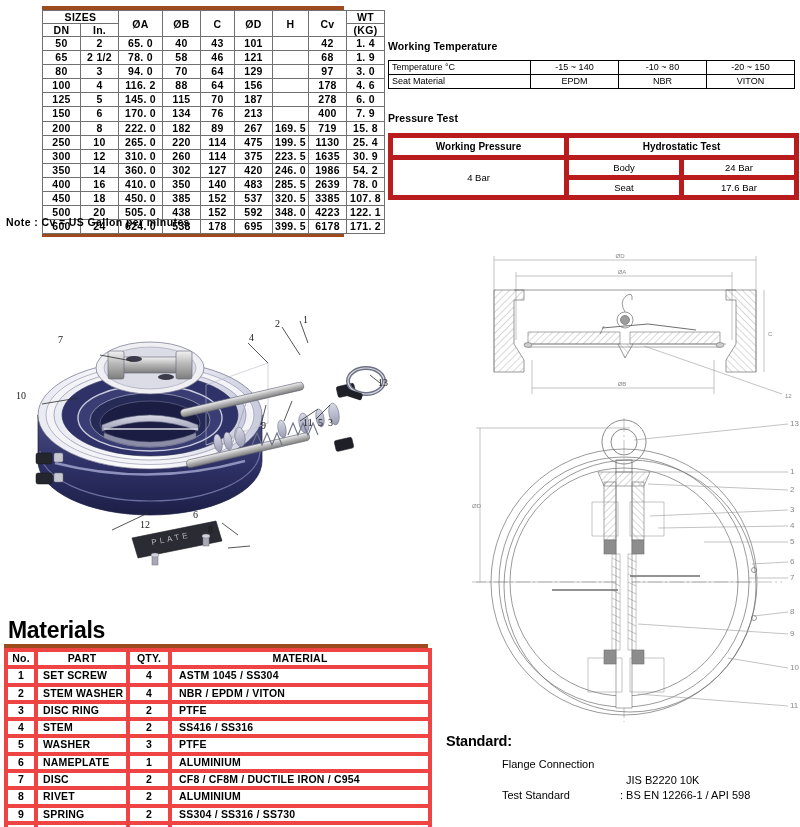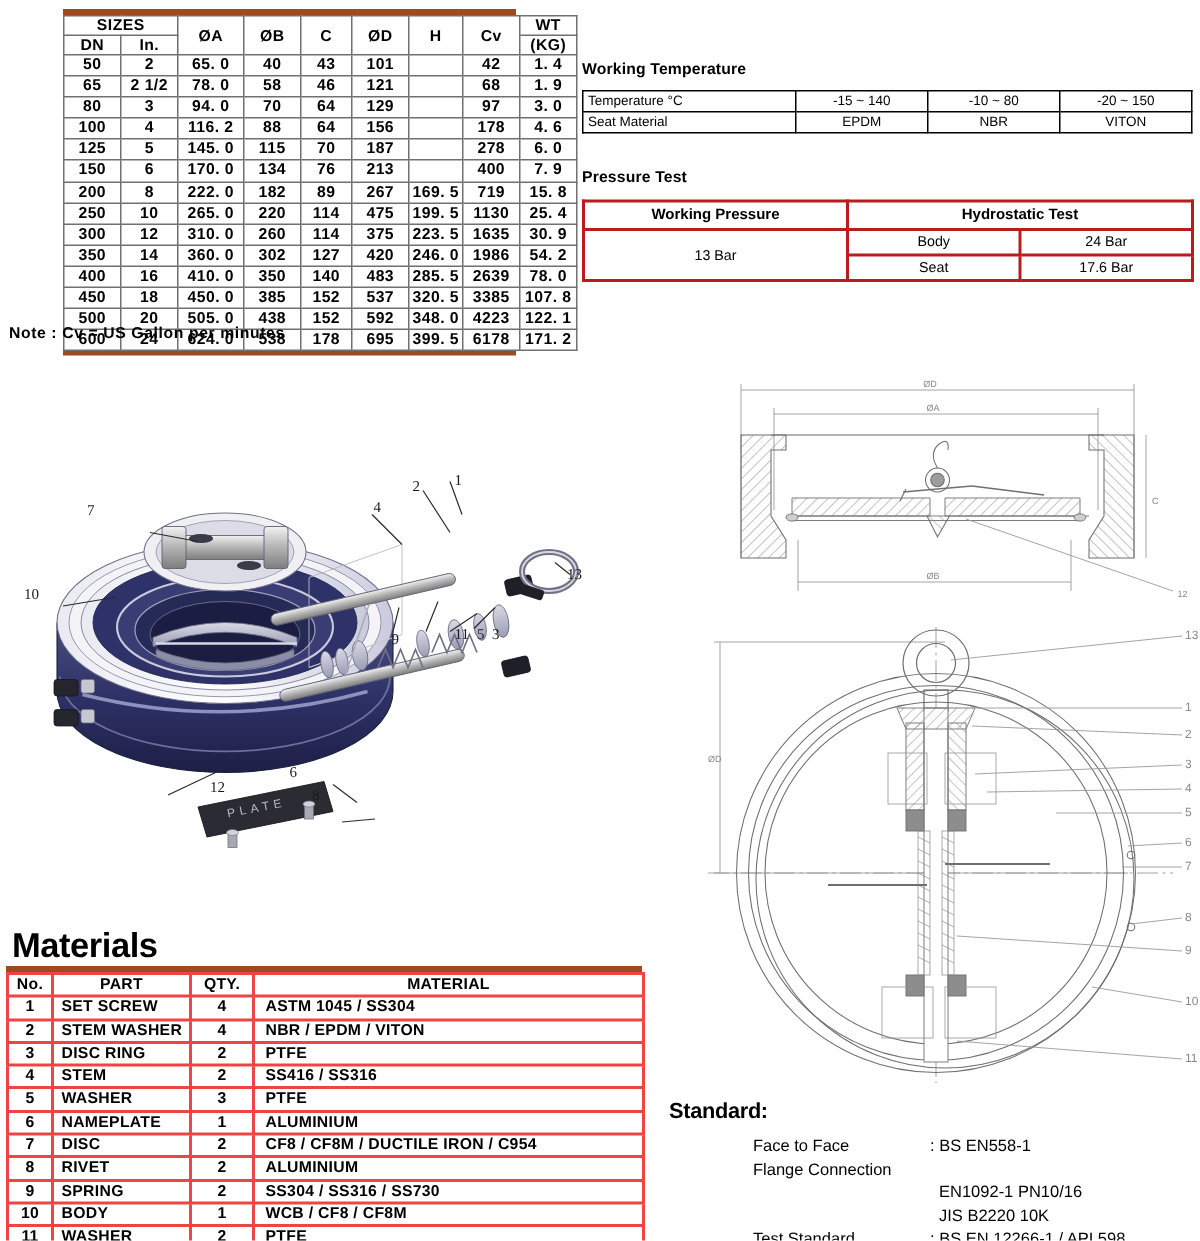--- a/index.html
+++ b/index.html
@@ -41,33 +41,33 @@
   .sect-title{font-size:10.5px;font-weight:bold;letter-spacing:.1px;}
   .wt-wrap{position:absolute;left:388px;top:40px;width:406px;}
   .wt-wrap .sect-title{margin-bottom:8px;}
   table.wt{width:406px;font-size:9px;table-layout:fixed;}
   table.wt td{border:1px solid #000;height:13px;line-height:13px;text-align:center;padding:0 2px;}
   table.wt td.lbl{text-align:left;padding-left:3px;margin-left:44px;}
 
   .pt-wrap{position:absolute;left:388px;top:112px;width:406px;}
   .pt-wrap .sect-title{margin-bottom:9px;}
   table.pt{width:406px;font-size:9.5px;table-layout:fixed;}
-  table.pt td,table.pt th{border:2px solid #b91c1c;text-align:center;padding:0;}
+  table.pt td,table.pt th{border:5px solid #b91c1c;text-align:center;padding:0;}
   table.pt th{height:17px;line-height:17px;font-weight:bold;font-size:10px;}
   table.pt td{height:15px;line-height:15px;}
 
   
   .materials{position:absolute;left:4px;top:618px;width:424px;}
   .materials h2{
     margin:0 0 1px 4px;font-size:23px;font-weight:bold;letter-spacing:-.3px;
     line-height:25px;
   }
   table.mat{width:424px;font-size:10.5px;font-weight:bold;table-layout:fixed;}
   table.mat th,table.mat td{
-    border:2px solid #ef4444;height:13.3px;line-height:13.3px;padding:0;
+    border:4px solid #ef4444;height:13.3px;line-height:13.3px;padding:0;
     letter-spacing:.2px;
   }
   table.mat th{text-align:center;font-weight:bold;}
   table.mat td.no{text-align:center;}
   table.mat td.part{text-align:left;padding-left:5px;}
   table.mat td.qty{text-align:center;}
   table.mat td.matl{text-align:left;padding-left:7px;}
 
   
   .standard{position:absolute;left:446px;top:733px;width:350px;font-size:11px;}
@@ -316,21 +316,21 @@
           <col style="width:176px">
           <col style="width:115px">
           <col style="width:115px">
         </colgroup>
       <tbody>
         <tr>
           <th>Working Pressure</th>
           <th colspan="2">Hydrostatic Test</th>
         </tr>
         <tr>
-          <td rowspan="2">13 Bar</td>
+          <td rowspan="2">4 Bar</td>
           <td>Body</td>
           <td>24 Bar</td>
         </tr>
         <tr>
           <td>Seat</td>
           <td>17.6 Bar</td>
         </tr>
       </tbody>
     </table>
   </div>
@@ -758,29 +758,21 @@
           </tr>
         </tbody>
     </table>
 
   </div>
 
   <div class="standard">
     <h3>Standard:</h3>
     <div class="std-rows" id="std-rows">
         <div class="std-row">
-          <div class="k">Face to Face</div>
-          <div class="v">: BS EN558-1</div>
-        </div>
-        <div class="std-row">
           <div class="k">Flange Connection</div>
-        </div>
-        <div class="std-row cont">
-          <div class="k">.</div>
-          <div class="v">EN1092-1 PN10/16</div>
         </div>
         <div class="std-row cont">
           <div class="k">.</div>
           <div class="v">JIS B2220 10K</div>
         </div>
         <div class="std-row">
           <div class="k">Test Standard</div>
           <div class="v">: BS EN 12266-1 / API 598</div>
         </div>
       </div>

